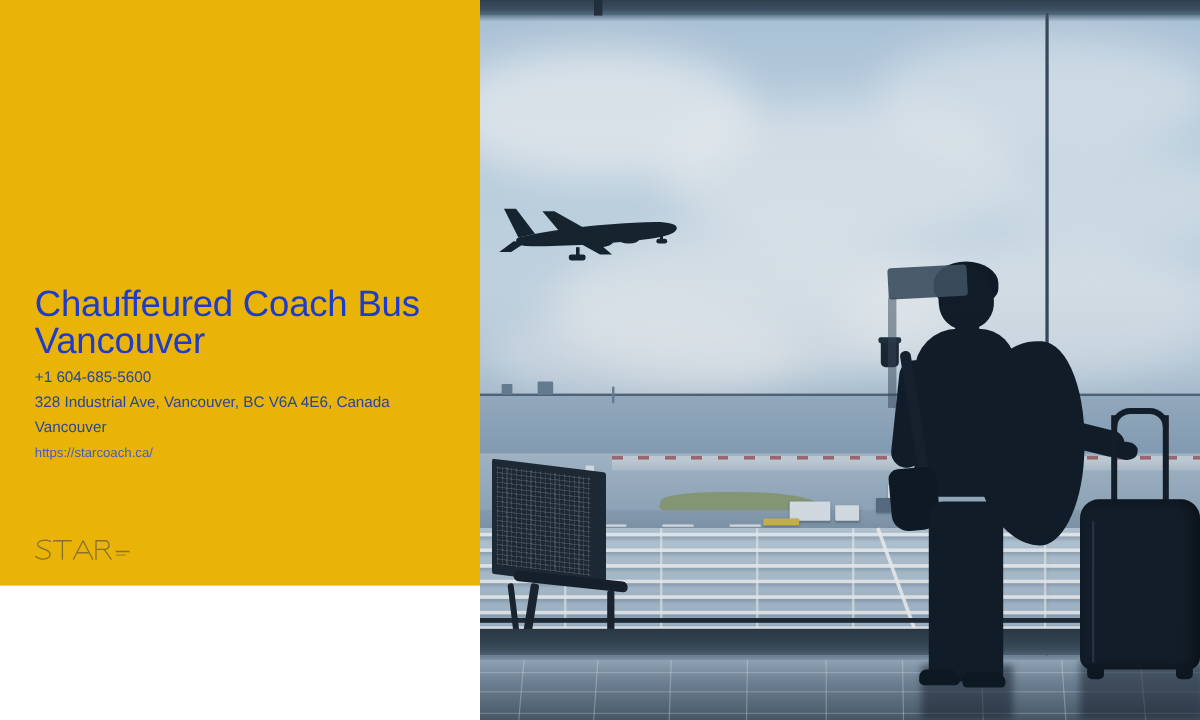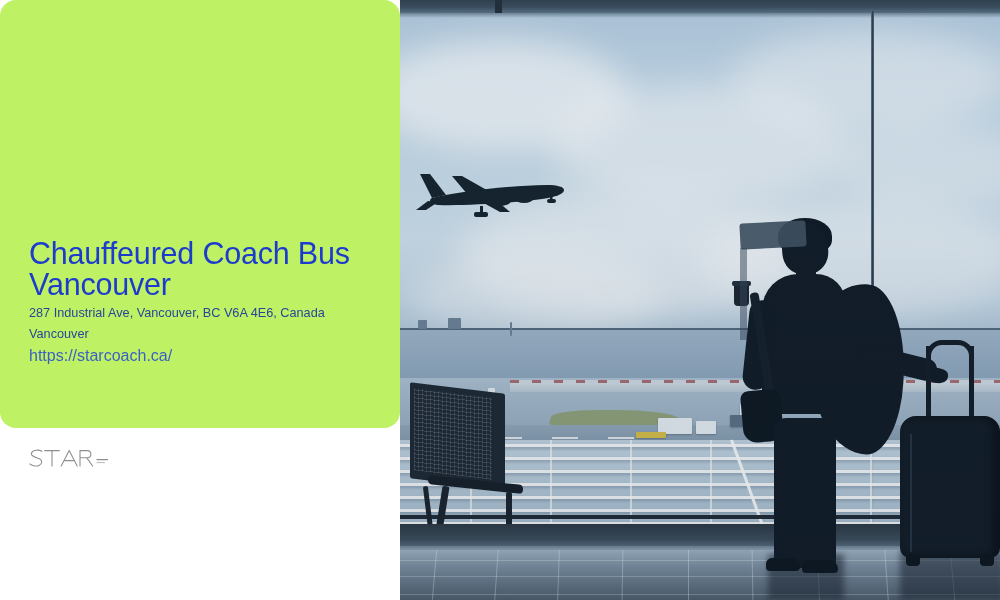--- a/index.html
+++ b/index.html
@@ -18,23 +18,22 @@
     width: 1000px;
     height: 600px;
     background: #ffffff;
   }
 
   
   .info-panel {
     position: absolute;
     left: 0; top: 0;
     width: 400px;
-    height: 428px;
-    background: #bef264;
-    border-radius: 16px;
+    height: 488px;
+    background: #eab308;
   }
 
   .info-block {
     position: absolute;
     left: 29px;
     top: 238px;
     width: 365px;
   }
 
   .biz-title {
@@ -62,21 +61,21 @@
     line-height: 16px;
     font-weight: 400;
     color: #27469a;
     letter-spacing: 0px;
   }
 
   .biz-line.first { margin-top: 6px; }
 
   .biz-url {
     margin-top: 7px;
-    font-size: 16px;
+    font-size: 11px;
     line-height: 14px;
     color: #3b5fc4;
     text-decoration: none;
     display: inline-block;
   }
 
   
   .logo-wrap {
     position: absolute;
     left: 28px;
@@ -543,22 +542,23 @@
 <div class="page">
 
   <div class="info-panel">
 
     <div class="info-block">
 
       <div class="biz-title">Chauffeured Coach Bus
 Vancouver</div>
 
 
-
-      <div class="biz-line">287 Industrial Ave, Vancouver, BC V6A 4E6, Canada</div>
+      <div class="biz-line first">+1 604-685-5600</div>
+
+      <div class="biz-line">328 Industrial Ave, Vancouver, BC V6A 4E6, Canada</div>
 
       <div class="biz-line">Vancouver</div>
 
 
       <a class="biz-url" href="#">https://starcoach.ca/</a>
     </div>
 
     <div class="logo-wrap">
       <svg width="130" height="26" viewBox="0 0 130 26" aria-hidden="true">
         <g fill="none" stroke="#4a4a4a" stroke-width="1.1" stroke-linecap="round" stroke-linejoin="round">

